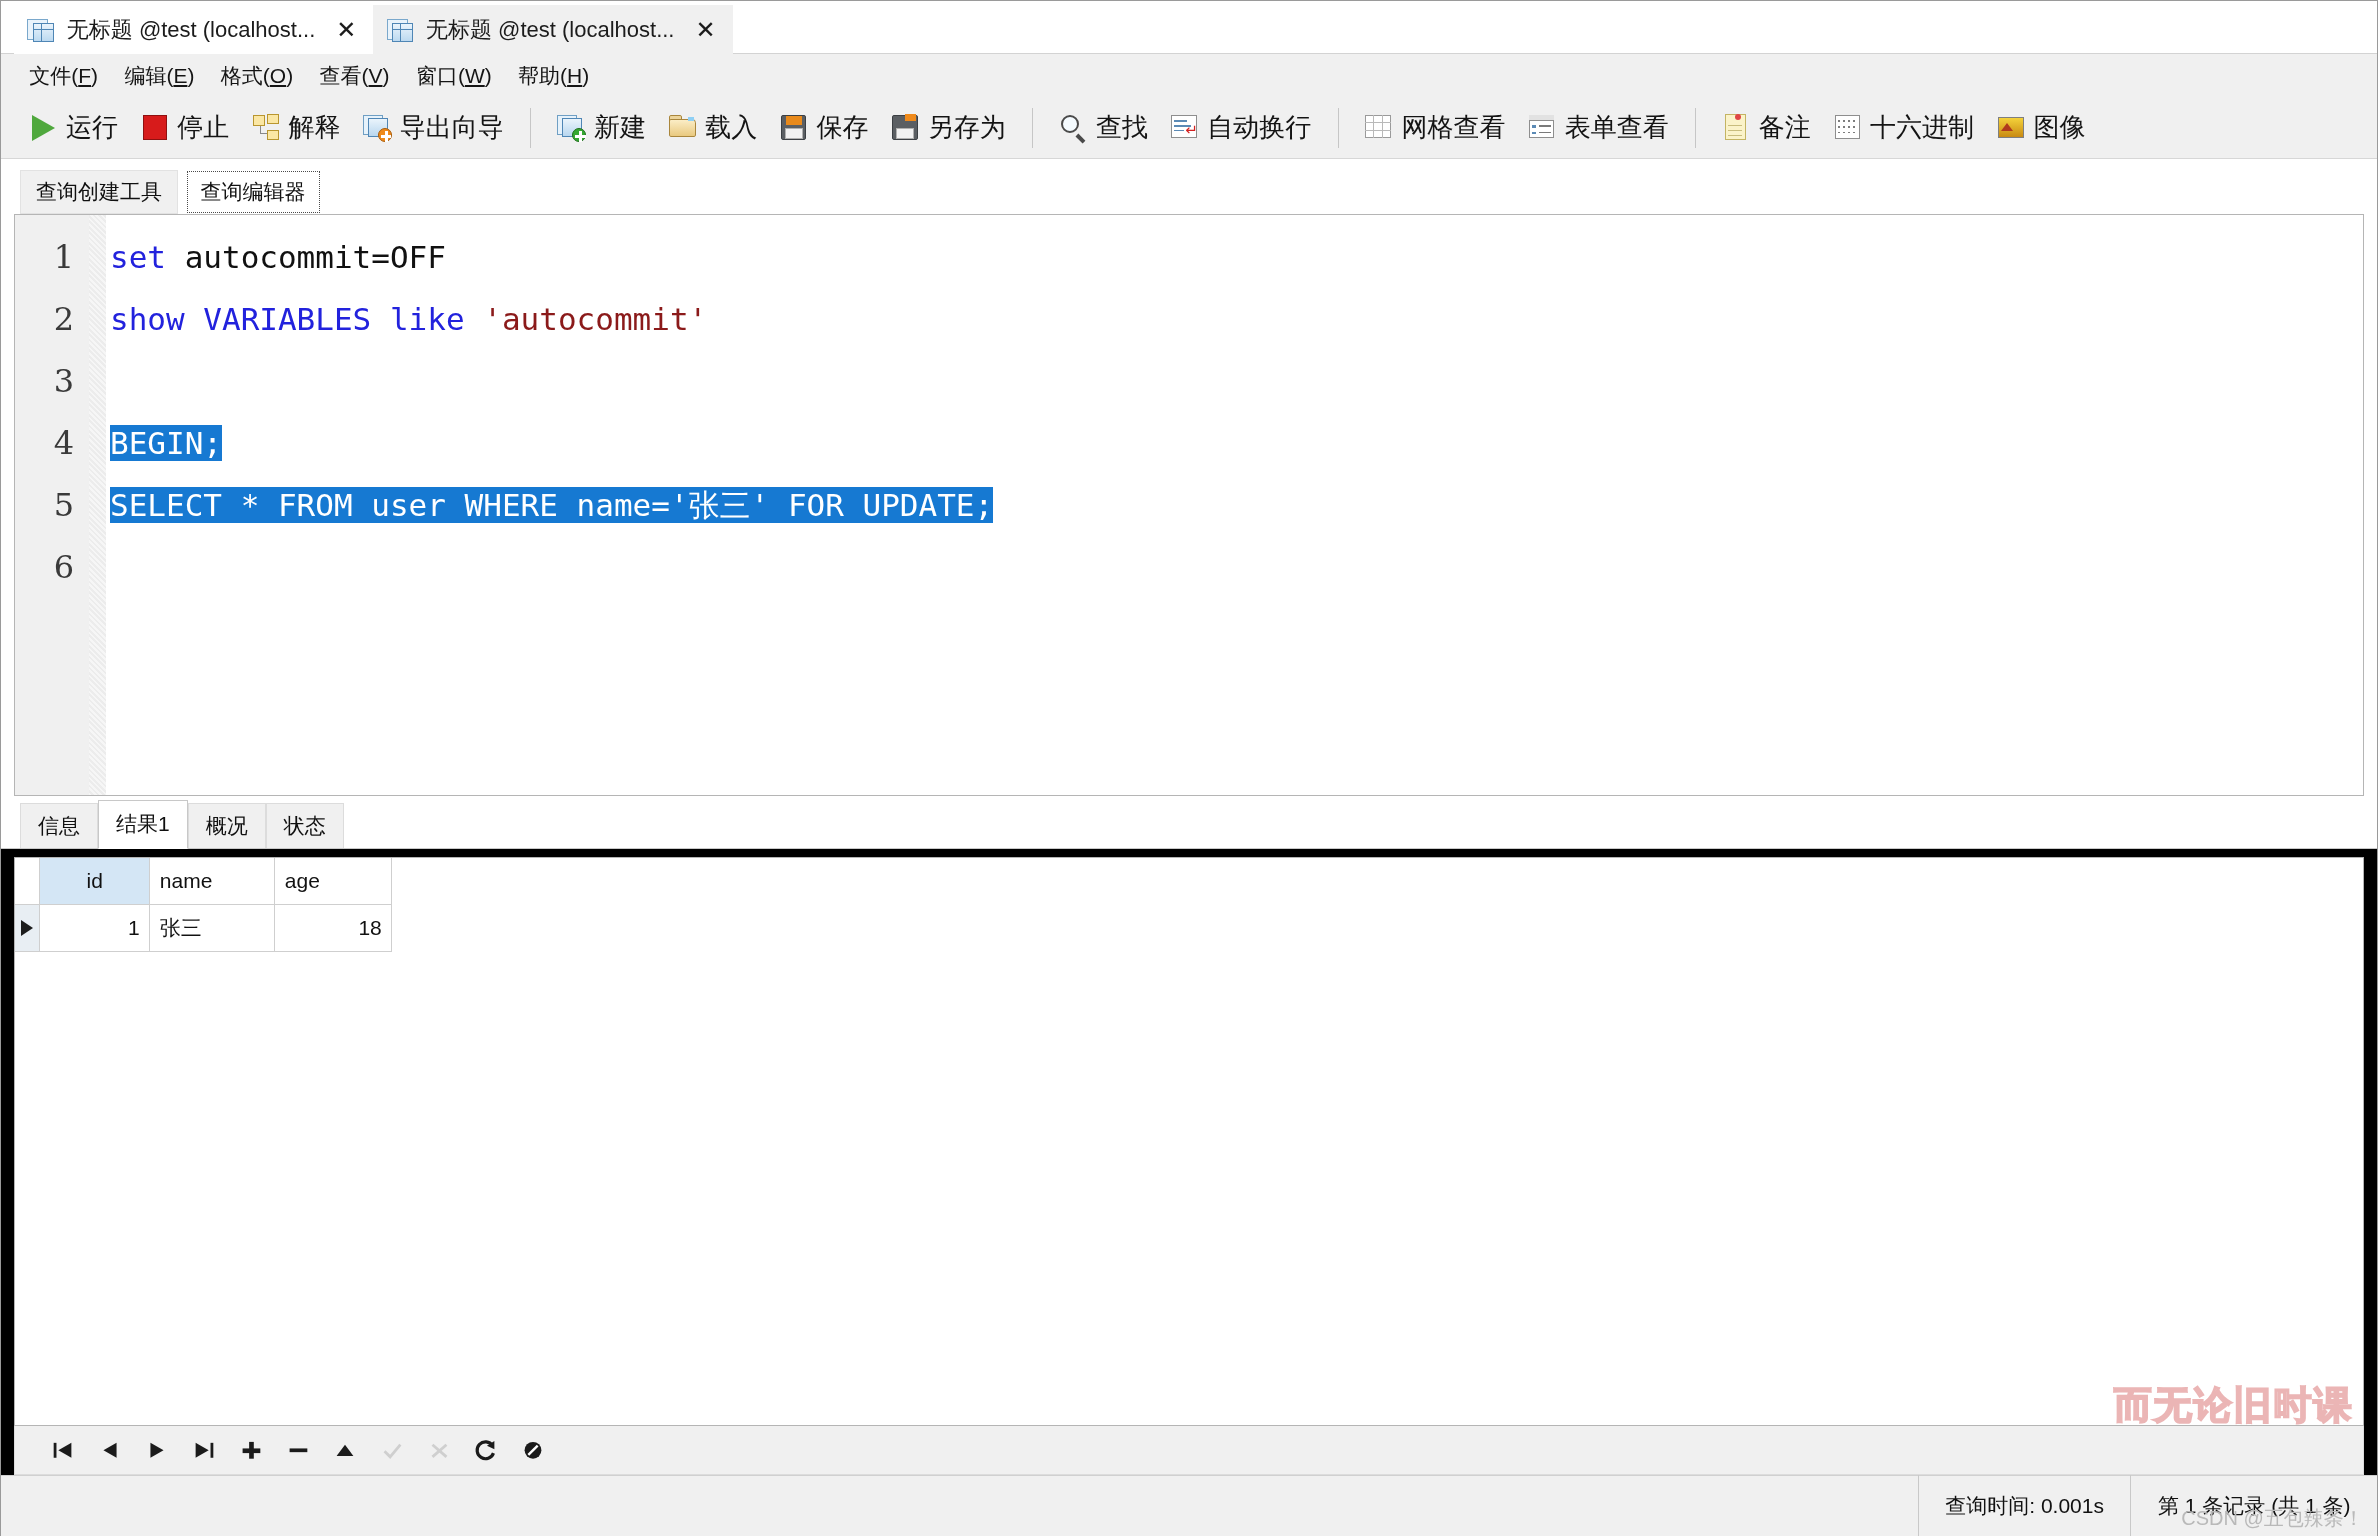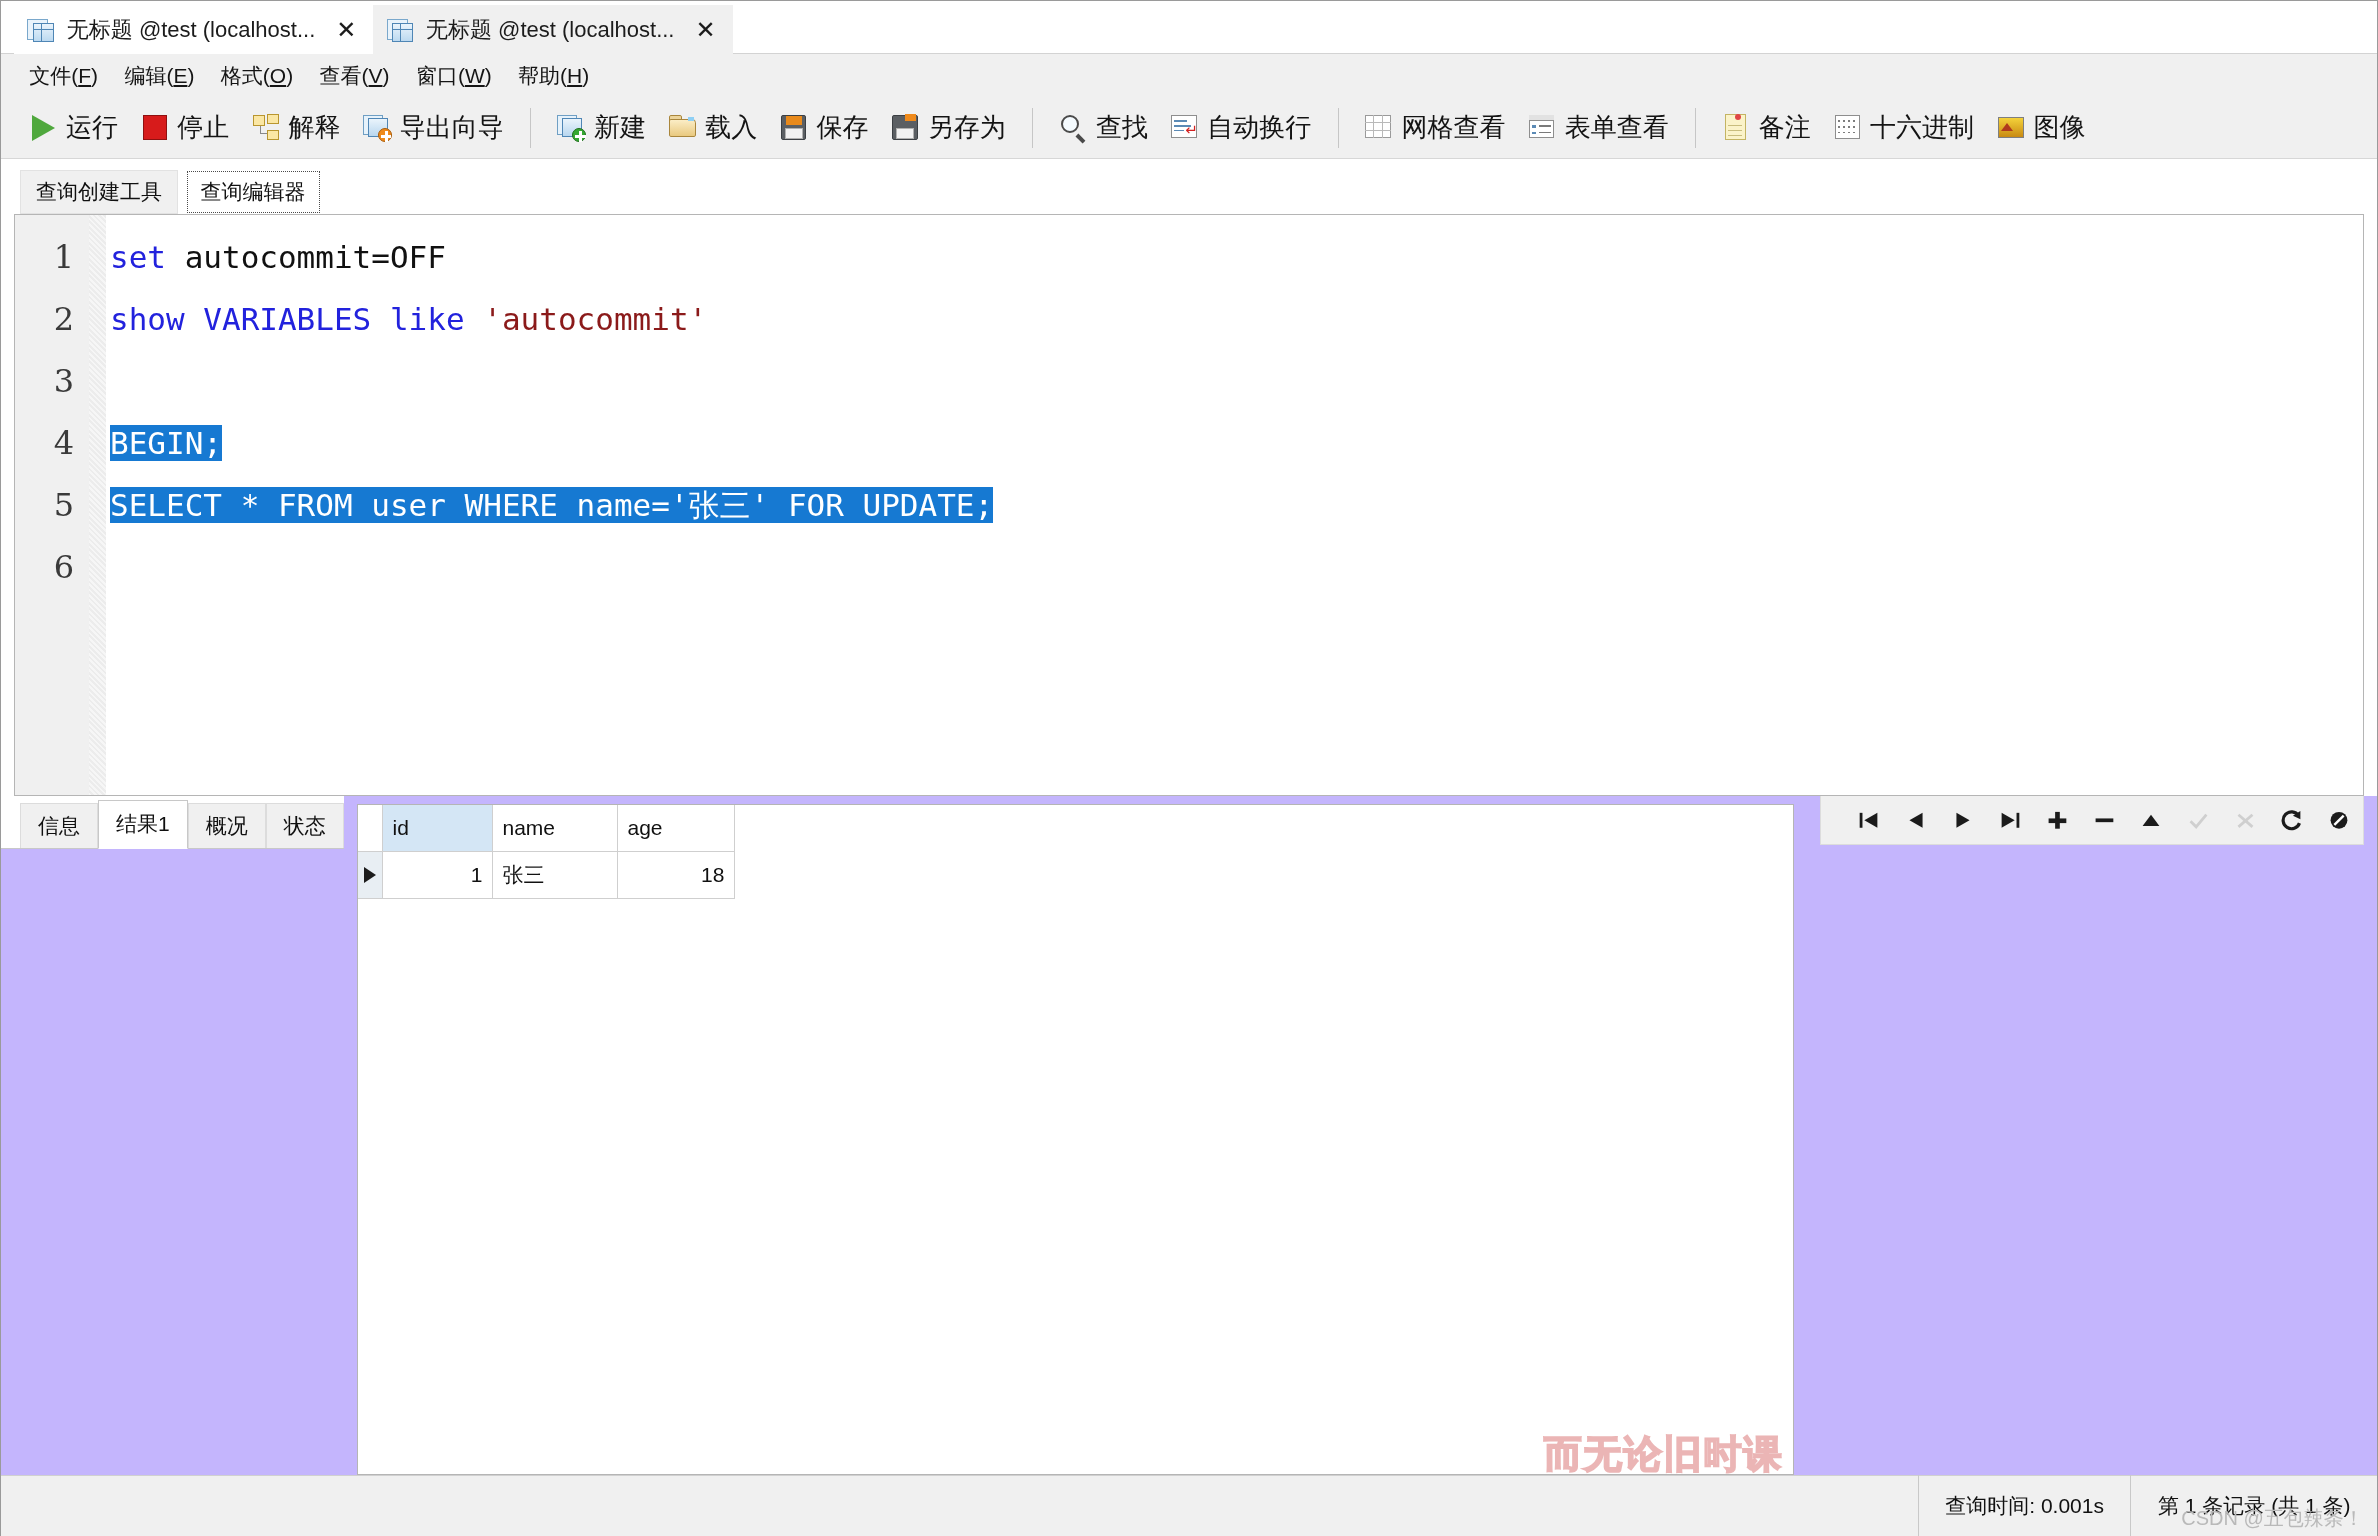--- a/index.html
+++ b/index.html
@@ -284,22 +284,22 @@
   }
   .kw { color: #2222dd; }
   .str { color: #8b1a1a; }
   .plain { color: #111111; }
   .cline .selbg { background: #1679d2; color: #fff; }
 
   
   .results {
     flex: 1;
     display: flex;
-    flex-direction: row;
-    background: #c4b5fd;
+    flex-direction: column;
+    background: #000000;
     margin: 0;
     min-height: 0;
   }
   .restabs {
     height: 53px;
     display: flex; align-items: flex-end;
     padding-left: 19px;
     background: #ffffff;
     flex: none;
     border-bottom: 0.9px solid #c8c8c8;
@@ -341,21 +341,21 @@
     font-size: 21px;
     height: 47px;
     padding: 0 9.5px;
     font-weight: normal;
     color: #111111;
     background: #ffffff;
     overflow: hidden;
     white-space: nowrap;
   }
   table.dgrid th { text-align: left; }
-  table.dgrid th.sel-col { background: #d4e6f5; }
+  table.dgrid th.sel-col { background: #d4e6f5; text-align: center; }
   table.dgrid .rowhdr {
     width: 24.6px; padding: 0;
     background: #ffffff;
     text-align: center;
   }
   table.dgrid .rowhdr.cur { background: #e8eef3; }
   table.dgrid td.num { text-align: right; }
   .rowmark {
     width: 0; height: 0;
     border-left: 12.3px solid #1c1c1c;

